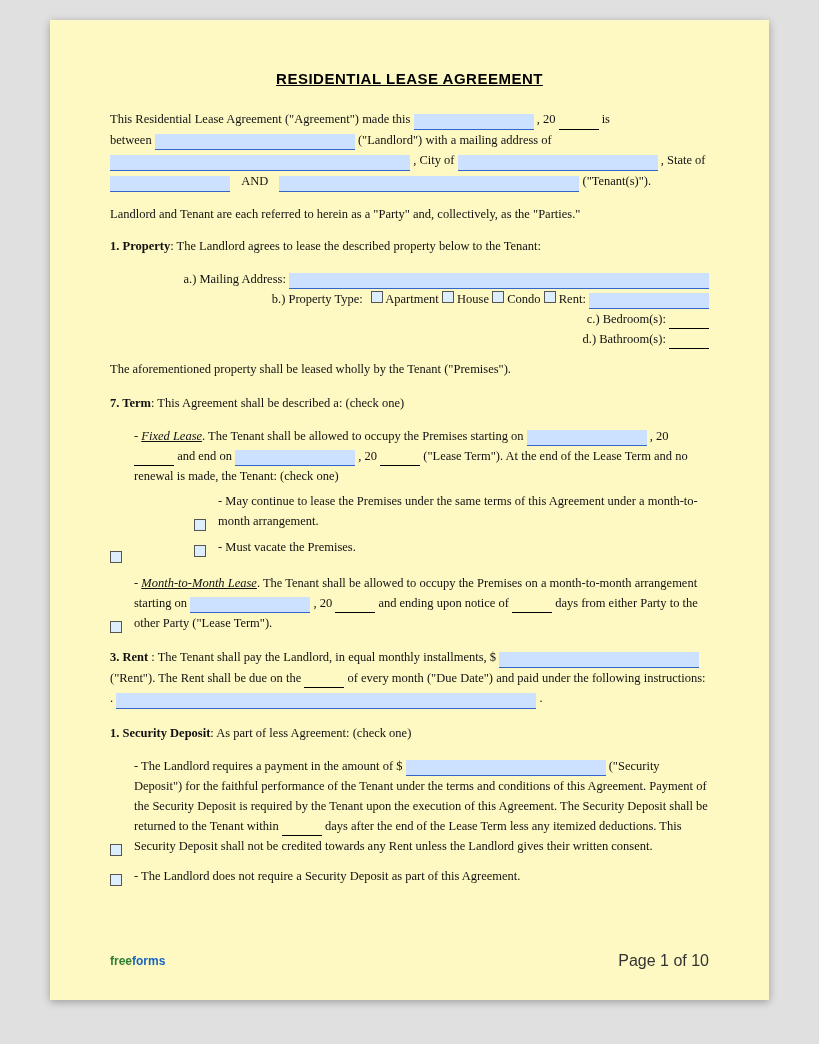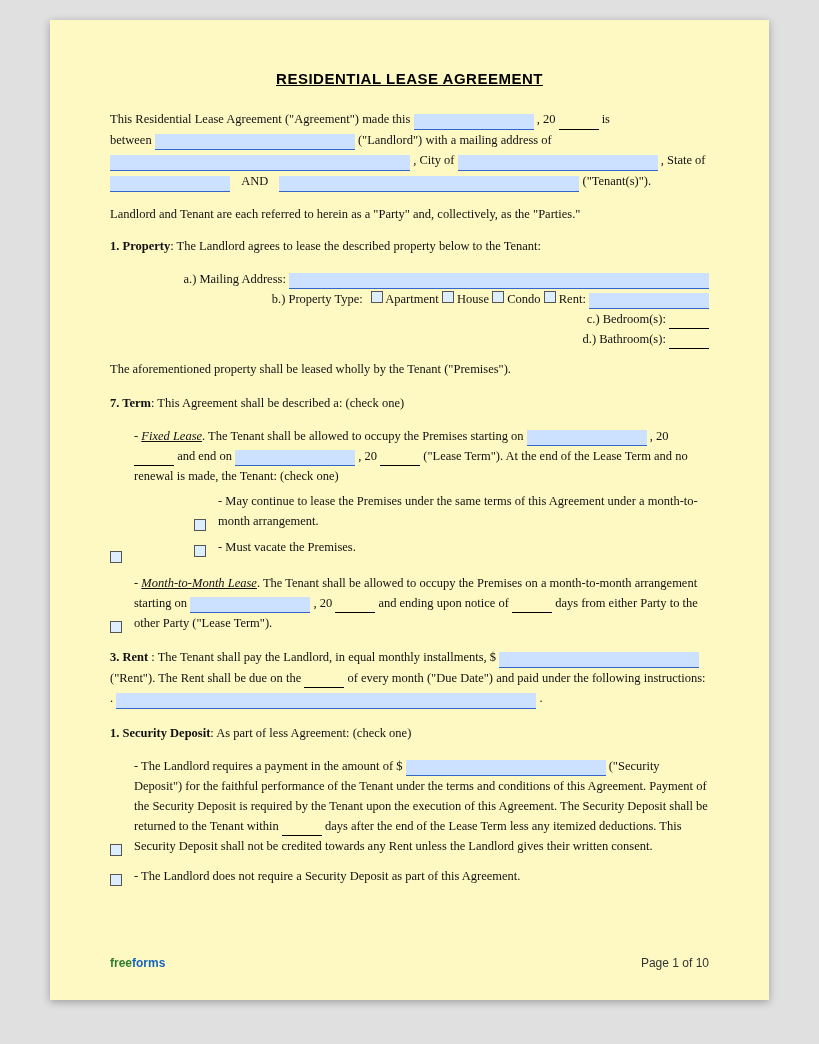--- a/index.html
+++ b/index.html
@@ -102,21 +102,21 @@
     }
     .freeforms-logo span.free {
       color: #2e7d32;
       font-weight: bold;
     }
     .freeforms-logo span.forms {
       color: #1565c0;
       font-weight: bold;
     }
     .page-num {
-      font-size: 12px;
+      font-size: 16px;
       color: #333;
     }
     .paragraph {
       margin-bottom: 12px;
       line-height: 1.65;
     }
   </style>
 </head>
 <body>
 

